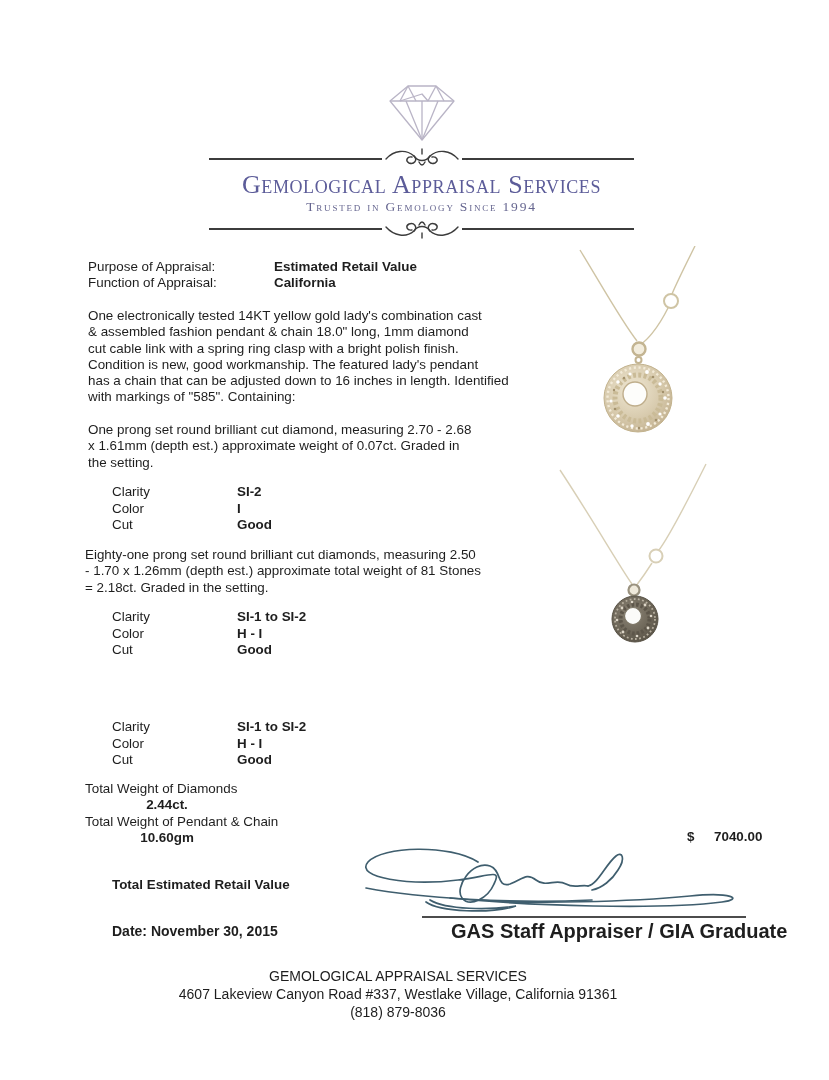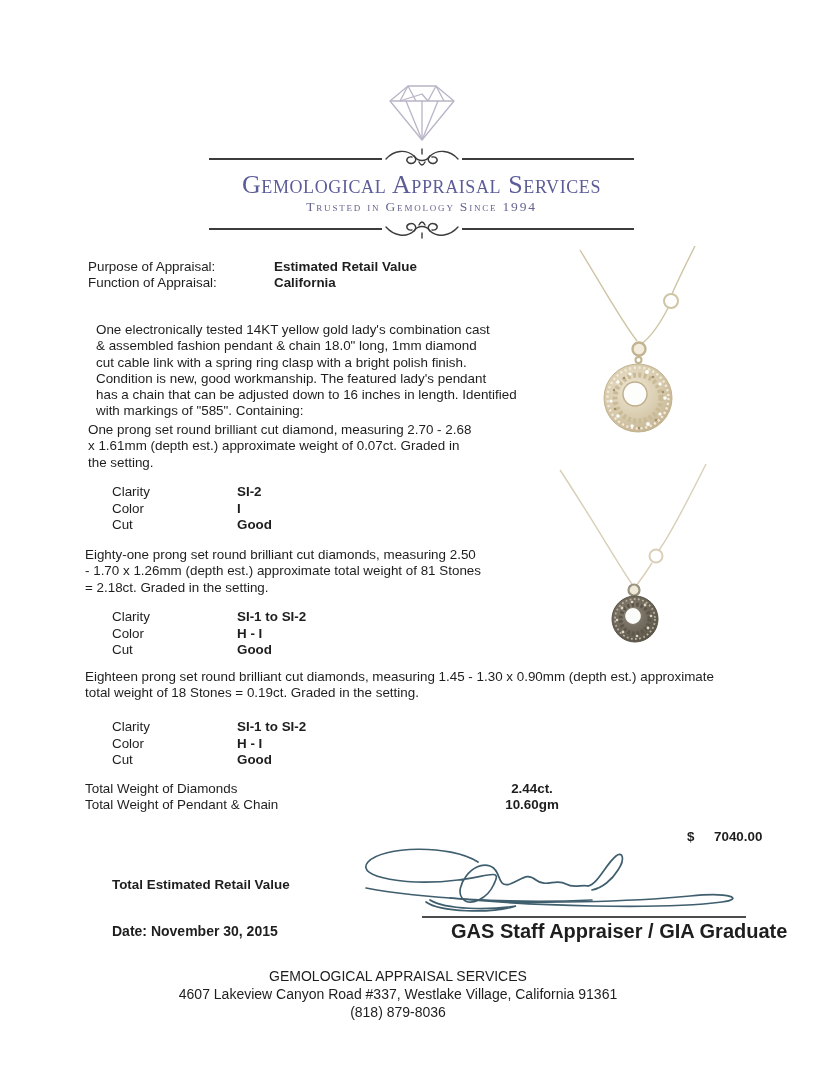--- a/index.html
+++ b/index.html
@@ -27,21 +27,21 @@
   .flourish svg{flex:0 0 auto;margin:0 2px;}
 
   
   .plabel{display:inline-block;width:159px;}
 
   
   .grow{display:flex;line-height:16.6px;}
   .glabel{width:98px;}
 
   
-  .trow{display:flex;line-height:16.4px;}
+  .trow{display:flex;line-height:16.4px;flex-direction:column;}
   .tlabel{width:365px;}
   .tval{width:110px;text-align:center;}
 
   
   .footer{position:absolute;left:0;top:967px;width:796px;text-align:center;font-size:14px;line-height:18px;}
   .footer .pagenum{margin-top:4px;}
 
   .signline{border-top:2px solid #4c4c4c;}
 </style>
 </head>
@@ -96,21 +96,21 @@
 
   <div class="abs" style="left:88px;top:259px;">
     <div>
       <span class="plabel">Purpose of Appraisal:</span><span class="b">Estimated Retail Value</span>
     </div>
     <div>
       <span class="plabel">Function of Appraisal:</span><span class="b">California</span>
     </div>
   </div>
 
-  <div class="abs pre" style="left:88px;top:322px;width:470px;margin-left:8px;">One electronically tested 14KT yellow gold lady's combination cast
+  <div class="abs pre" style="left:88px;top:308px;width:470px;">One electronically tested 14KT yellow gold lady's combination cast
 &amp; assembled fashion pendant &amp; chain 18.0" long, 1mm diamond
 cut cable link with a spring ring clasp with a bright polish finish.
 Condition is new, good workmanship. The featured lady's pendant
 has a chain that can be adjusted down to 16 inches in length. Identified
 with markings of "585".  Containing:</div>
 
   <div class="abs pre" style="left:88px;top:422px;width:470px;">One prong set round brilliant cut diamond, measuring 2.70 - 2.68
 x 1.61mm (depth est.) approximate weight of 0.07ct. Graded in
 the setting.</div>
   <div class="abs" style="left:112px;top:484px;">
@@ -139,22 +139,20 @@
     <div class="grow">
         <span class="glabel">Color</span>
         <span class="b">H - I</span>
       </div>
     <div class="grow">
         <span class="glabel">Cut</span>
         <span class="b">Good</span>
       </div>
   </div>
 
-  <div class="abs pre" style="left:85px;top:669px;width:700px;">Eighteen prong set round brilliant cut diamonds, measuring 1.45 - 1.30 x 0.90mm (depth est.) approximate
-total weight of 18 Stones = 0.19ct. Graded in the setting.</div>
   <div class="abs" style="left:112px;top:719px;">
     <div class="grow">
         <span class="glabel">Clarity</span>
         <span class="b">SI-1 to SI-2</span>
       </div>
     <div class="grow">
         <span class="glabel">Color</span>
         <span class="b">H - I</span>
       </div>
     <div class="grow">

